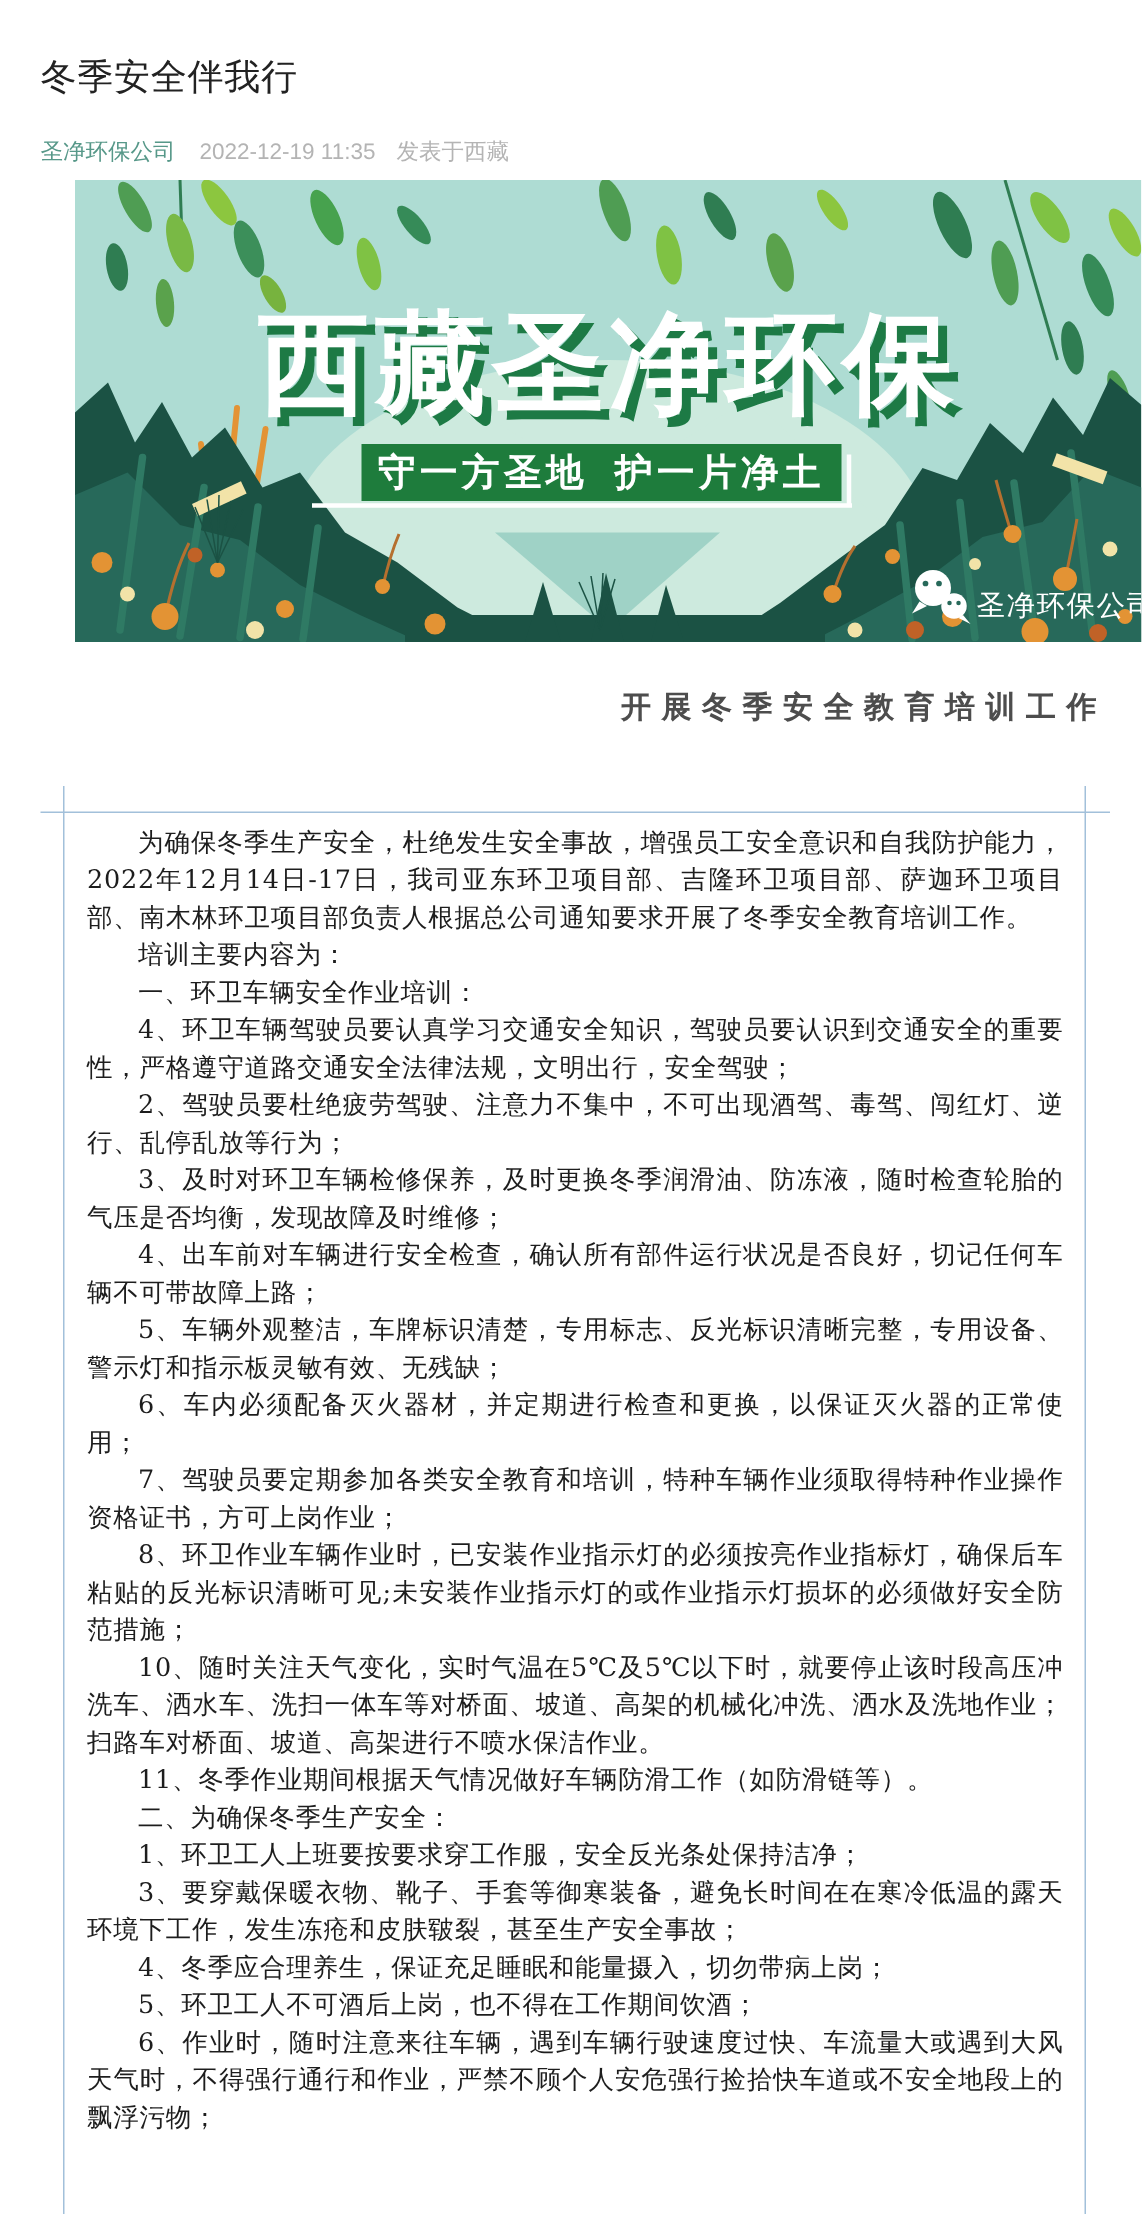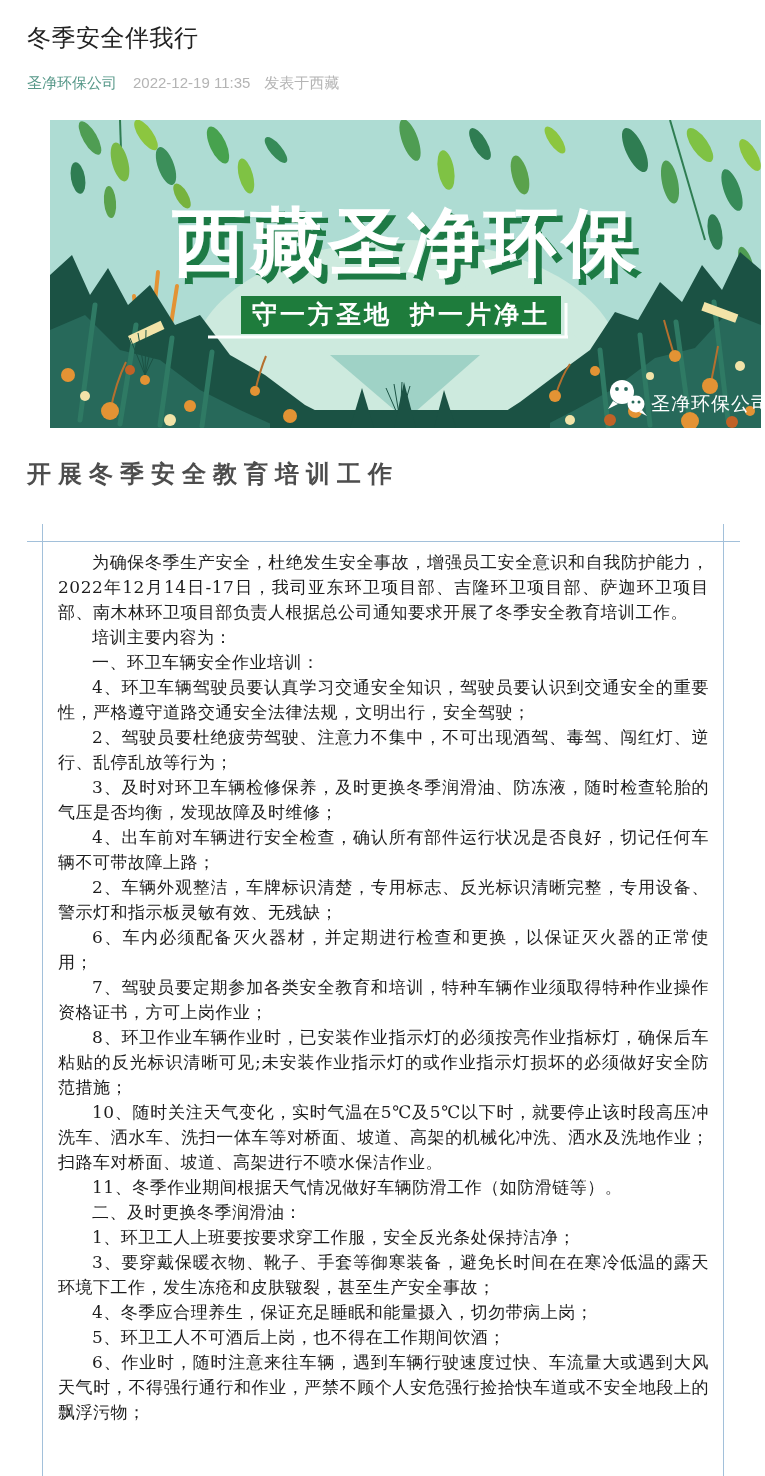--- a/index.html
+++ b/index.html
@@ -3,37 +3,37 @@
 <meta charset="utf-8">
 <style>
   html,body{margin:0;padding:0;}
   body{
     width:765px;height:1476px;background:#ffffff;overflow:hidden;
     font-family:"Liberation Sans","DejaVu Sans",sans-serif;
   }
   .page{position:relative;width:765px;height:1476px;background:#fff;}
 
   .article-title{
-    position:absolute;left:27px;top:22px;margin:0;
+    position:absolute;left:27px;top:35px;margin:0;
     font-size:24px;font-weight:400;color:#222;letter-spacing:.5px;
   }
-  .meta{position:absolute;left:27px;top:74px;font-size:15px;color:#b4b4b4;}
+  .meta{position:absolute;left:27px;top:92px;font-size:15px;color:#b4b4b4;}
   .meta .account{color:#579889;margin-right:16px;cursor:pointer;}
   .meta .date{margin-right:14px;}
 
   .banner{position:absolute;left:27px;top:120px;width:711px;height:332px;overflow:hidden;cursor:pointer;margin-left:23px;}
   .banner svg{display:block;}
   .btitle-shadow{font-size:74px;font-weight:bold;letter-spacing:4px;fill:#1d7a45;}
   .btitle{font-size:74px;font-weight:bold;letter-spacing:4px;fill:#ffffff;}
   .bslogan{font-size:25px;font-weight:bold;fill:#ffffff;letter-spacing:3px;}
   .bwatermark{font-size:19px;fill:#ffffff;letter-spacing:1px;}
 
   .section-heading{
     position:absolute;left:27px;top:458px;width:711px;margin:0;
-    text-align:left;font-size:24px;font-weight:bold;color:#4d4d4d;letter-spacing:7px;
+    text-align:right;font-size:20px;font-weight:bold;color:#4d4d4d;letter-spacing:7px;
   }
 
   .frame-top{position:absolute;left:27px;top:541px;width:713px;height:1px;background:#a2c0da;}
   .frame-left{position:absolute;left:42px;top:524px;width:1px;height:952px;background:#a2c0da;}
   .frame-right{position:absolute;left:723px;top:524px;width:1px;height:952px;background:#a2c0da;}
 
   .article-body{
     position:absolute;left:43px;top:542px;width:680px;
     padding:8px 14px 0 15px;box-sizing:border-box;
     font-family:"DejaVu Serif","Liberation Serif",serif;
@@ -194,27 +194,27 @@
   <div class="frame-right"></div>
 
   <div class="article-body">
       <p><span>为确保冬季生产安全，杜绝发生安全事故，增强员工安全意识和自我防护能力，</span><span class="b">2022年12月14日-17日</span><span>，我司</span><span class="b">亚东环卫项目部、吉隆环卫项目部、萨迦环卫项目部、南木林环卫项目部</span><span>负责人根据总公司通知要求开展了冬季安全教育培训工作。</span></p>
       <p><span>培训主要内容为：</span></p>
       <p><span>一、环卫车辆安全作业培训：</span></p>
       <p><span>4、环卫车辆驾驶员要认真学习交通安全知识，驾驶员要认识到交通安全的重要性，严格遵守道路交通安全法律法规，文明出行，安全驾驶；</span></p>
       <p><span>2、驾驶员要杜绝疲劳驾驶、注意力不集中，不可出现酒驾、毒驾、闯红灯、逆行、乱停乱放等行为；</span></p>
       <p><span>3、及时对环卫车辆检修保养，及时更换冬季润滑油、防冻液，随时检查轮胎的气压是否均衡，发现故障及时维修；</span></p>
       <p><span>4、出车前对车辆进行安全检查，确认所有部件运行状况是否良好，切记任何车辆不可带故障上路；</span></p>
-      <p><span>2、车辆外观整洁，车牌标识清楚，专用标志、反光标识清晰完整，专用设备、警示灯和指示板灵敏有效、无残缺；</span></p>
+      <p><span>5、车辆外观整洁，车牌标识清楚，专用标志、反光标识清晰完整，专用设备、警示灯和指示板灵敏有效、无残缺；</span></p>
       <p><span>6、车内必须配备灭火器材，并定期进行检查和更换，以保证灭火器的正常使用；</span></p>
       <p><span>7、驾驶员要定期参加各类安全教育和培训，特种车辆作业须取得特种作业操作资格证书，方可上岗作业；</span></p>
       <p><span>8、环卫作业车辆作业时，已安装作业指示灯的必须按亮作业指标灯，确保后车粘贴的反光标识清晰可见;未安装作业指示灯的或作业指示灯损坏的必须做好安全防范措施；</span></p>
       <p><span>10、随时关注天气变化，实时气温在5℃及5℃以下时，就要停止该时段高压冲洗车、洒水车、洗扫一体车等对桥面、坡道、高架的机械化冲洗、洒水及洗地作业；扫路车对桥面、坡道、高架进行不喷水保洁作业。</span></p>
       <p><span>11、冬季作业期间根据天气情况做好车辆防滑工作（如防滑链等）。</span></p>
-      <p><span>二、及时更换冬季润滑油：</span></p>
+      <p><span>二、为确保冬季生产安全：</span></p>
       <p><span>1、环卫工人上班要按要求穿工作服，安全反光条处保持洁净；</span></p>
       <p><span>3、要穿戴保暖衣物、靴子、手套等御寒装备，避免长时间在在寒冷低温的露天环境下工作，发生冻疮和皮肤皲裂，甚至生产安全事故；</span></p>
       <p><span>4、冬季应合理养生，保证充足睡眠和能量摄入，切勿带病上岗；</span></p>
       <p><span>5、环卫工人不可酒后上岗，也不得在工作期间饮酒；</span></p>
       <p><span>6、作业时，随时注意来往车辆，遇到车辆行驶速度过快、车流量大或遇到大风天气时，不得强行通行和作业，严禁不顾个人安危强行捡拾快车道或不安全地段上的飘浮污物；</span></p>
     </div>
 
 </div>
 
 </body></html>

